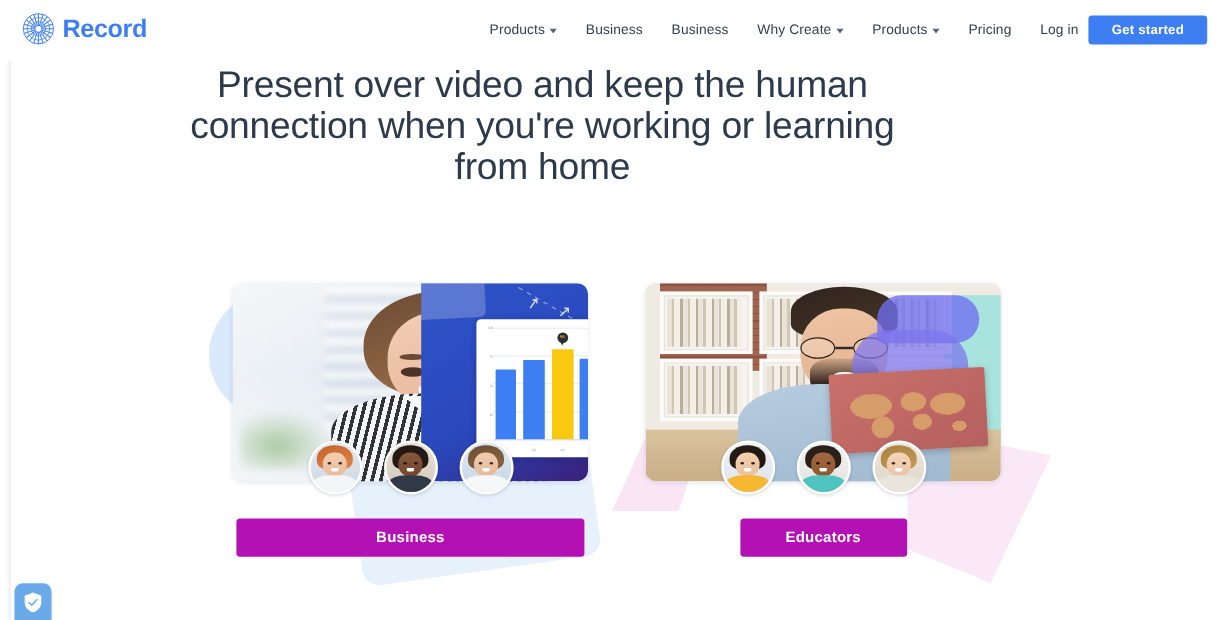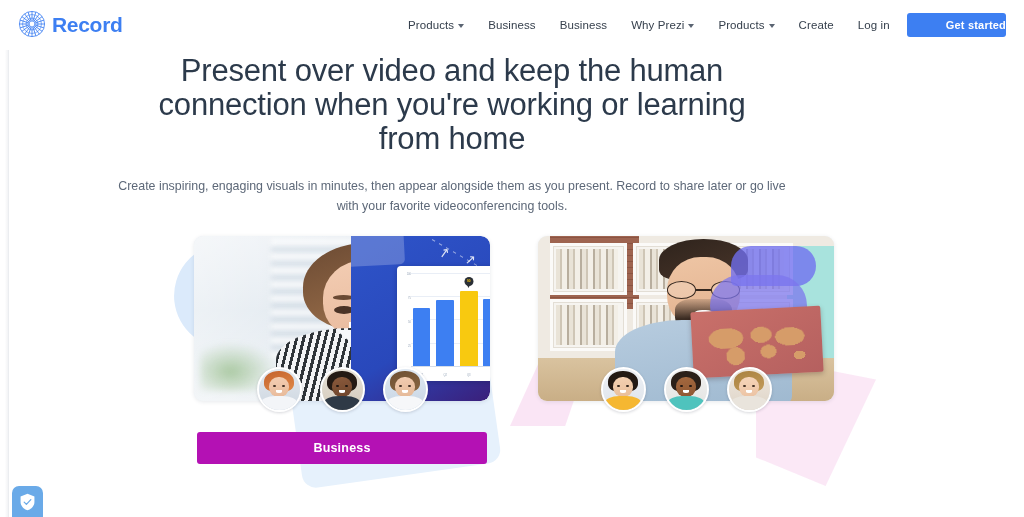--- a/index.html
+++ b/index.html
@@ -92,21 +92,20 @@
     height: 24px;
     background: #3d7ff2;
     color: #fff;
     border: none;
     border-radius: 3px;
     font-family: "Liberation Sans", sans-serif;
     font-size: 11px;
     font-weight: 600;
     letter-spacing: 0.2px;
     cursor: pointer;
-    text-align: right;
   }
 
   
   .hero {
     position: absolute;
     left: 0; top: 54px;
     width: 904px;
     text-align: center;
   }
   .hero-title {
@@ -600,41 +599,40 @@
       <span>Products</span>
       <i class="caret"></i>
     </div>
     <div class="nav-item">
       <span>Business</span>
     </div>
     <div class="nav-item">
       <span>Business</span>
     </div>
     <div class="nav-item">
-      <span>Why Prezi</span>
+      <span>Why Create</span>
       <i class="caret"></i>
     </div>
     <div class="nav-item">
       <span>Products</span>
       <i class="caret"></i>
     </div>
     <div class="nav-item">
-      <span>Create</span>
+      <span>Pricing</span>
     </div>
     <div class="nav-item">
       <span>Log in</span>
     </div>
   </nav>
 
   <button class="nav-cta">Get started</button>
 </header>
 
 <section class="hero">
   <h1 class="hero-title">Present over video and keep the human connection when you're working or learning from home</h1>
-  <p class="hero-sub">Create inspiring, engaging visuals in minutes, then appear alongside them as you present. Record to share later or go live with your favorite videoconferencing tools.</p>
 </section>
 
 <section class="cards">
 
   <div class="card-col left">
 
     <div class="deco deco-blue"></div>
     <div class="deco deco-blue2"></div>
 
     <div class="photo">
@@ -808,20 +806,21 @@
         <div class="av-hair" style="background:linear-gradient(160deg,#a9813f,#c39c5b)"></div>
         <div class="av-face" style="background:linear-gradient(170deg,#f6d6bb,#ebc2a2)"></div>
         <div class="av-eye l"></div>
           <div class="av-eye r"></div>
         <div class="av-mouth"></div>
         <div class="av-body" style="background:#e9e4dc"></div>
       </div>
     </div>
 
     <div class="btn-row">
+      <button class="cat-btn half">Educators</button>
     </div>
   </div>
 </section>
 
 <div class="trust-badge">
   <svg width="17" height="18" viewBox="0 0 24 26">
     <path d="M12 1 L22 5 V13 C22 19 17 23.5 12 25 C7 23.5 2 19 2 13 V5 Z" fill="#ffffff"></path>
     <path d="M7.2 13.2 L10.4 16.4 L16.8 9.6" fill="none" stroke="#6aaae8" stroke-width="1.8" stroke-linecap="round" stroke-linejoin="round"></path>
   </svg>
 </div>

